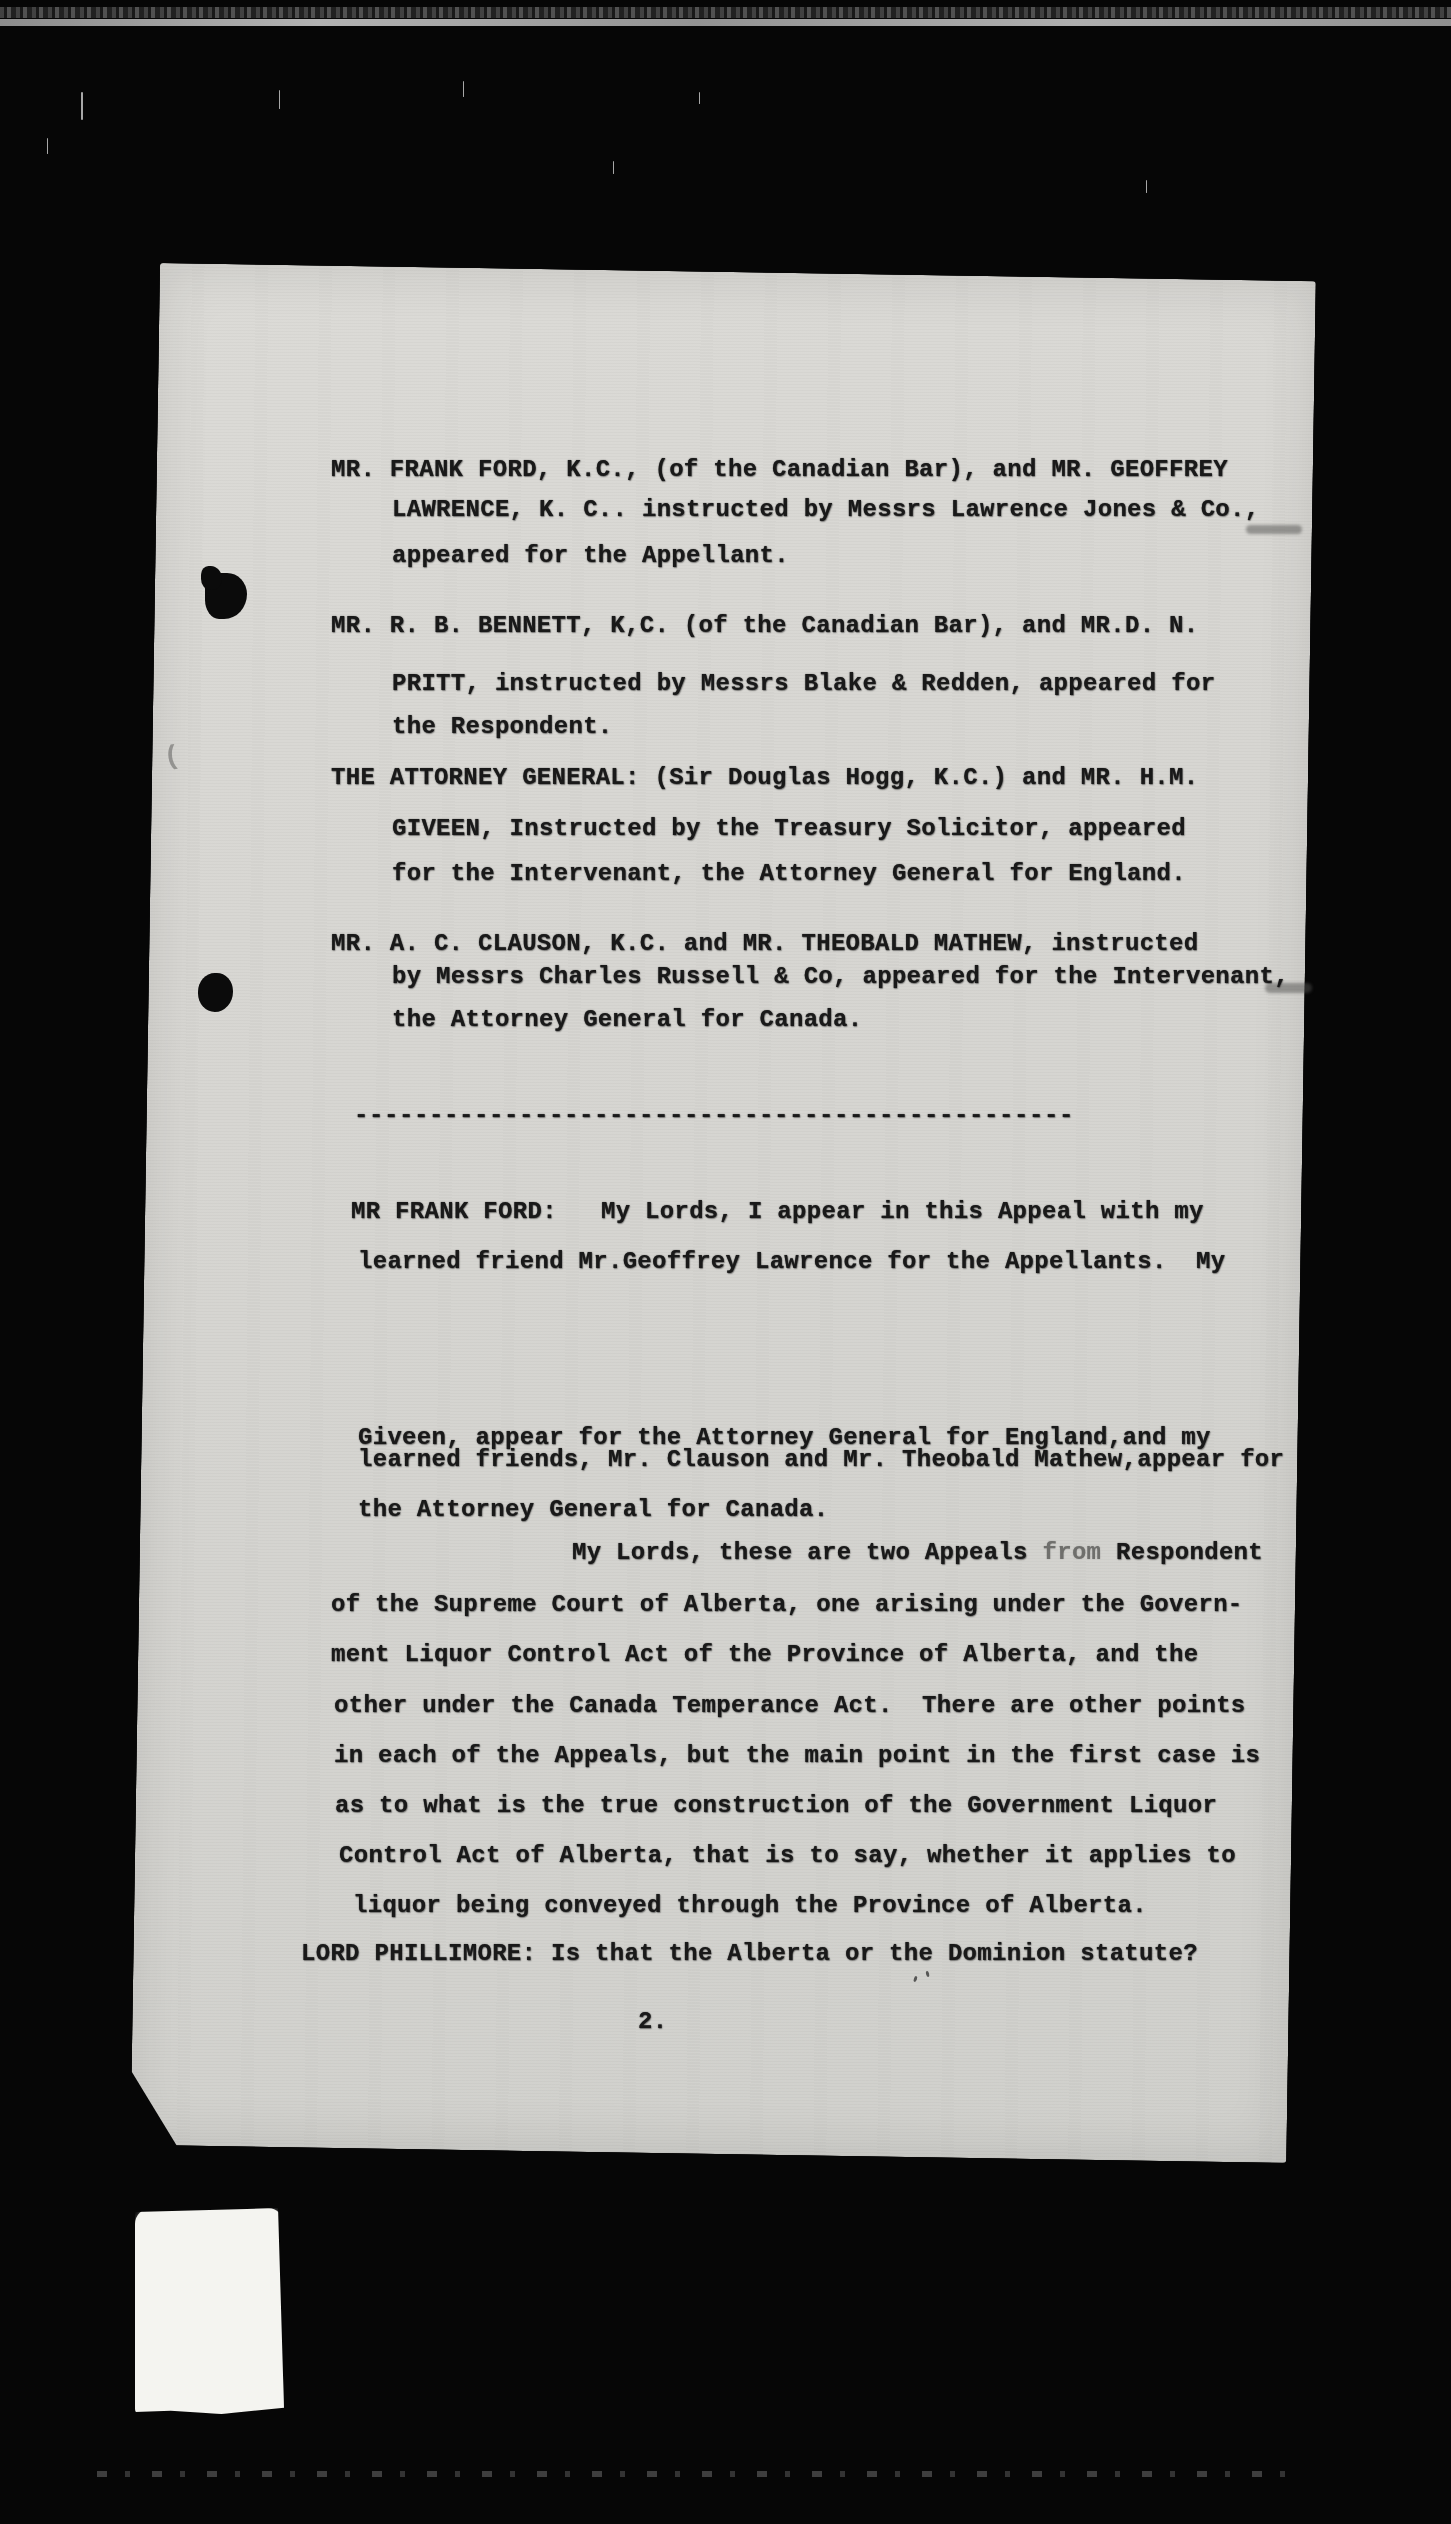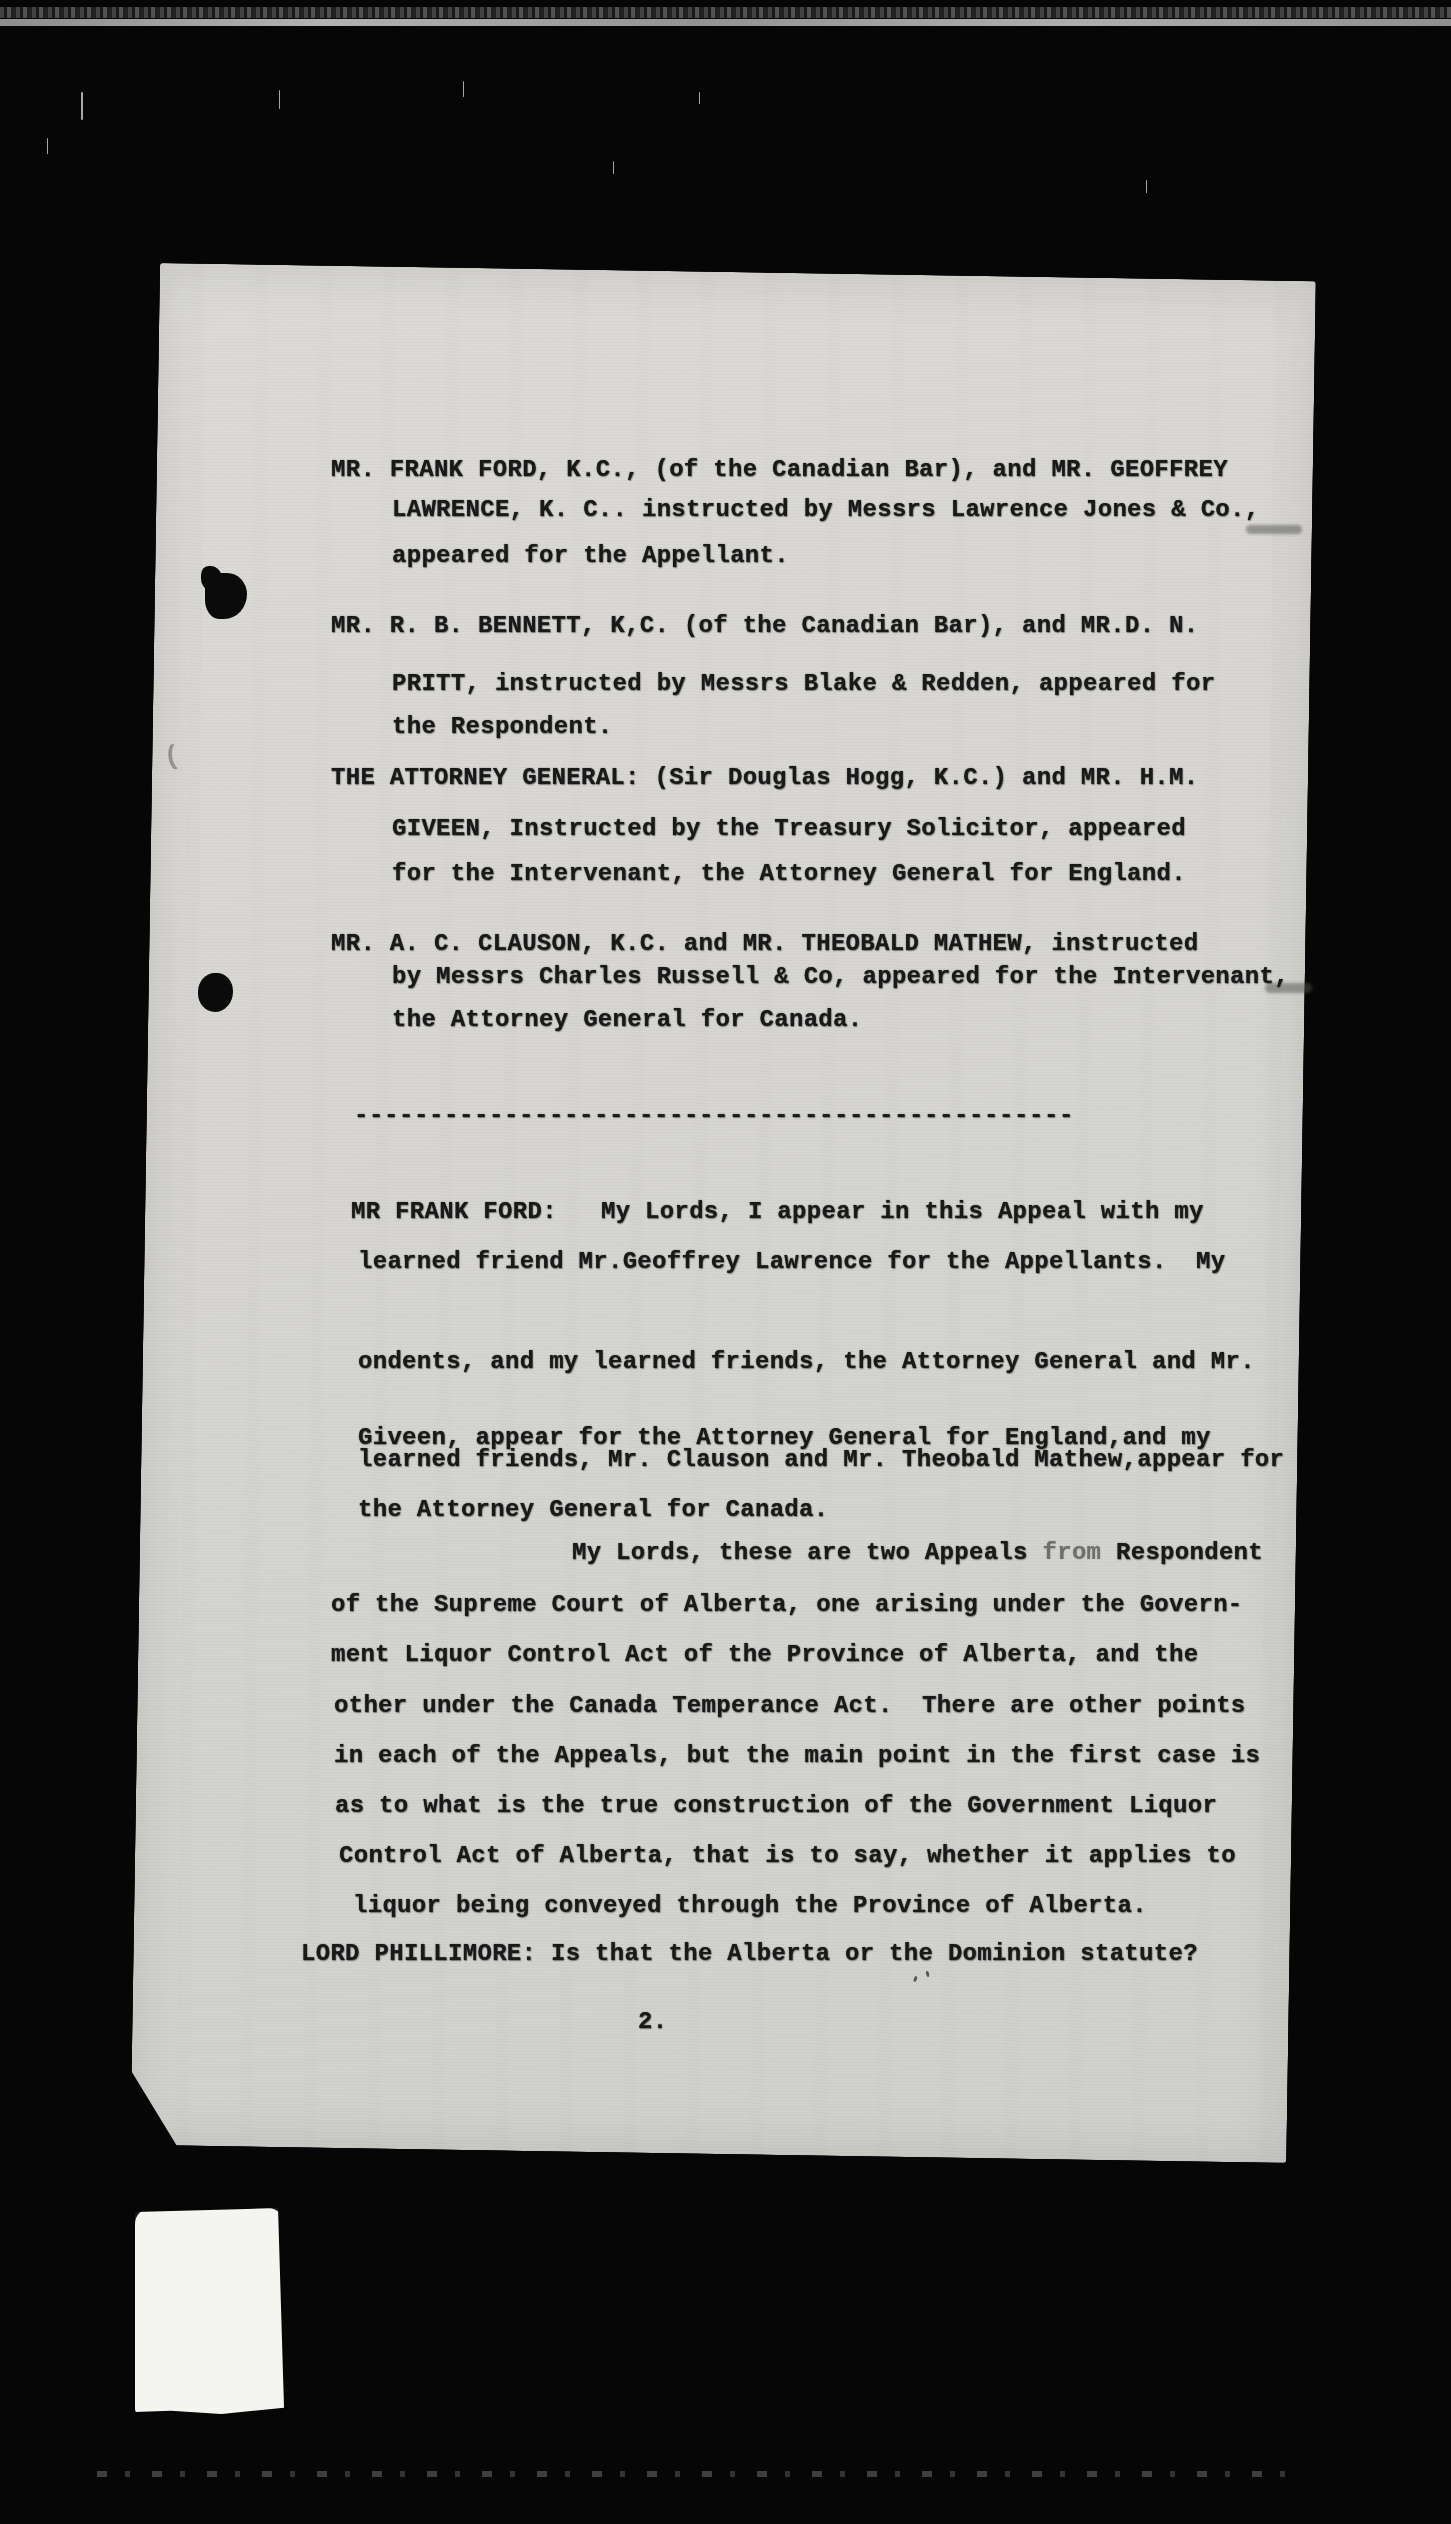--- a/index.html
+++ b/index.html
@@ -87,21 +87,20 @@
     <div class="tline" style="left:232px;top:552px;">GIVEEN, Instructed by the Treasury Solicitor, appeared</div>
     <div class="tline" style="left:232px;top:597px;">for the Intervenant, the Attorney General for England.</div>
     <div class="tline" style="left:171px;top:667px;">MR. A. C. CLAUSON, K.C. and MR. THEOBALD MATHEW, instructed</div>
     <div class="tline" style="left:232px;top:700px;">by Messrs Charles Russell &amp; Co, appeared for the Intervenant,</div>
     <div class="tline" style="left:232px;top:743px;">the Attorney General for Canada.</div>
 
     <div class="tline divider" style="left:194px;top:839px;">------------------------------------------------</div>
 
     <div class="tline" style="left:171px;top:935px;margin-left:20px;">MR FRANK FORD:   My Lords, I appear in this Appeal with my</div>
     <div class="tline" style="left:198px;top:985px;">learned friend Mr.Geoffrey Lawrence for the Appellants.  My</div>
-    <div class="tline" style="left:198px;top:1085px;">ondents, and my learned friends, the Attorney General and Mr.</div>
     <div class="tline" style="left:198px;top:1133px;margin-top:28px;">Giveen, appear for the Attorney General for England,and my</div>
     <div class="tline" style="left:198px;top:1183px;">learned friends, Mr. Clauson and Mr. Theobald Mathew,appear for</div>
     <div class="tline" style="left:198px;top:1233px;">the Attorney General for Canada.</div>
 
     <div class="tline" style="left:412px;top:1276px;"><span>My Lords, these are two Appeals </span><span class="faint-word">from</span><span> Respondent</span></div>
 
     <div class="tline" style="left:171px;top:1328px;">of the Supreme Court of Alberta, one arising under the Govern-</div>
     <div class="tline" style="left:171px;top:1378px;">ment Liquor Control Act of the Province of Alberta, and the</div>
     <div class="tline" style="left:174px;top:1429px;">other under the Canada Temperance Act.  There are other points</div>
     <div class="tline" style="left:174px;top:1479px;">in each of the Appeals, but the main point in the first case is</div>

